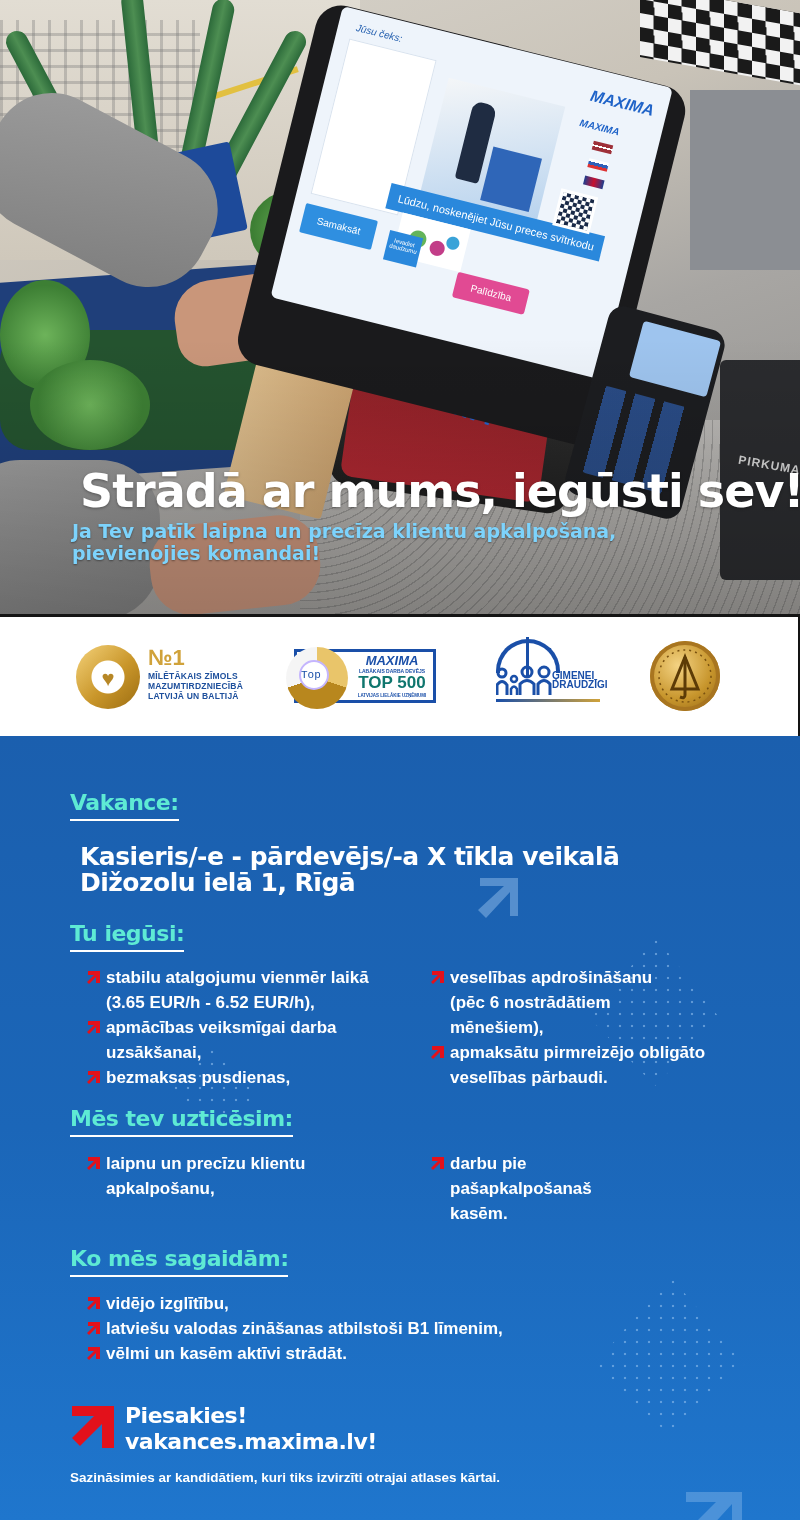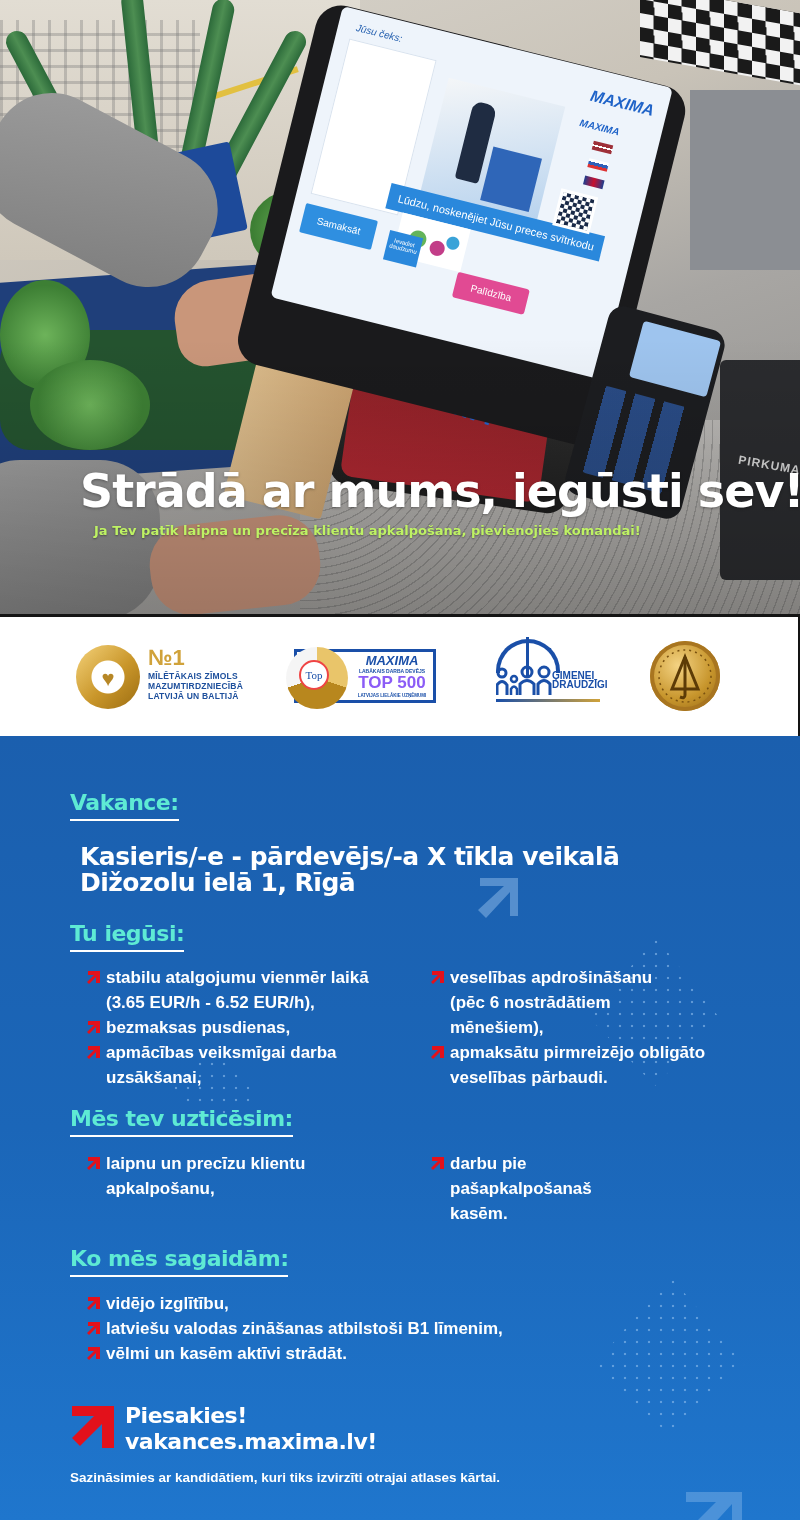--- a/index.html
+++ b/index.html
@@ -55,38 +55,38 @@
 
   .hero .terminal { position: absolute; left: 585px; top: 315px; width: 120px; height: 195px; background: #1c1d20; border-radius: 16px; transform: rotate(15deg); }
   .hero .term-screen { position: absolute; left: 635px; top: 330px; width: 80px; height: 58px; background: #9ec4ee; border-radius: 4px; transform: rotate(15deg); }
   .hero .term-keys { position: absolute; left: 590px; top: 395px; width: 90px; height: 90px; transform: rotate(15deg);
     background: repeating-linear-gradient(90deg, transparent 0 3px, #2f5fb0 3px 24px, transparent 24px 30px); opacity: .7; border-radius: 6px; }
   .hero .printer { position: absolute; left: 720px; top: 360px; width: 100px; height: 220px; background: #2a2b2e; border-radius: 6px; }
   .hero .printer-label { position: absolute; left: 738px; top: 458px; color: #d2d2d2; font-size: 12px; font-weight: bold; letter-spacing: 1px; transform: rotate(10deg); }
   .hero .overlay { position: absolute; inset: 0; background: linear-gradient(180deg, rgba(0,0,0,0) 55%, rgba(0,0,0,.18) 100%); }
 
   .hero-title { position: absolute; left: 80px; top: 464px; color: #fff; font-family: "DejaVu Sans", sans-serif; font-weight: bold; font-size: 46px; letter-spacing: -1px; white-space: nowrap; text-shadow: 0 1px 3px rgba(0,0,0,.35); }
-  .hero-sub { position: absolute; left: 94px; top: 520px; width: 640px; color: #bef264; font-family: "DejaVu Sans", sans-serif; font-weight: bold; font-size: 13px; line-height: 22px; text-shadow: 0 1px 2px rgba(0,0,0,.4); }
+  .hero-sub { position: absolute; left: 72px; top: 520px; width: 640px; color: #7dd3fc; font-family: "DejaVu Sans", sans-serif; font-weight: bold; font-size: 19px; line-height: 22px; text-shadow: 0 1px 2px rgba(0,0,0,.4); }
 
   
   .logo-band { position: absolute; left: 0; top: 614px; width: 800px; height: 122px; background: #fff; border-top: 3px solid #141414; border-right: 2px solid #141414; }
   .badge-no1 { position: absolute; left: 76px; top: 26px; width: 170px; height: 70px; }
   .gold-ring { position: absolute; left: 0; top: 2px; width: 64px; height: 64px; border-radius: 50%;
     background: radial-gradient(circle, #fff 0 16px, transparent 17px), linear-gradient(135deg,#f4d27a,#c9962a 55%,#9c6d12); }
   .gold-heart { position: absolute; left: 22px; top: 26px; width: 20px; height: 20px; color: #b78726; font-size: 22px; line-height: 20px; text-align: center; }
   .no1 { position: absolute; left: 72px; top: 4px; color: #d0a23a; font-weight: 900; font-size: 22px; line-height: 22px; }
   .no1-text { position: absolute; left: 72px; top: 28px; color: #1d4f9c; font-weight: 900; font-size: 8.5px; line-height: 10px; letter-spacing: .2px; }
 
   .badge-top500 { position: absolute; left: 286px; top: 26px; width: 152px; height: 72px; }
   .top-frame { position: absolute; left: 8px; top: 6px; width: 142px; height: 54px; border: 3px solid #1a4fa8; }
   .top-circle { position: absolute; left: 0; top: 4px; width: 62px; height: 62px; border-radius: 50%; background: conic-gradient(#e9c56a 0 30%, #b8871e 30% 70%, #f5f5f5 70% 100%); }
-  .top-circle-inner { position: absolute; left: 13px; top: 17px; width: 30px; height: 30px; border-radius: 50%; background: #fff; border: 2px solid #ef4444; color: #1a4fa8; font-family: Liberation Serif, serif; font-size: 11px; text-align: center; line-height: 26px; }
+  .top-circle-inner { position: absolute; left: 13px; top: 17px; width: 30px; height: 30px; border-radius: 50%; background: #fff; border: 2px solid #c4b5fd; color: #1a4fa8; font-family: Liberation Mono, monospace; font-size: 11px; line-height: 26px; }
   .top-max { position: absolute; left: 68px; top: 10px; width: 76px; text-align: center; color: #1a4fa8; font-weight: 900; font-style: italic; font-size: 13px; }
   .top-sub1 { position: absolute; left: 68px; top: 25px; width: 76px; text-align: center; color: #1a4fa8; font-size: 5px; font-weight: bold; }
-  .top-500 { position: absolute; left: 68px; top: 31px; width: 76px; text-align: center; color: #8b5cf6; font-weight: 900; font-size: 17px; line-height: 17px; }
+  .top-500 { position: absolute; left: 68px; top: 31px; width: 76px; text-align: center; color: #0f766e; font-weight: 900; font-size: 17px; line-height: 17px; }
   .top-sub2 { position: absolute; left: 68px; top: 50px; width: 76px; text-align: center; color: #1a4fa8; font-size: 4.5px; font-weight: bold; }
 
   .badge-family { position: absolute; left: 494px; top: 20px; width: 110px; height: 74px; }
   .umbrella { position: absolute; left: 2px; top: 2px; width: 64px; height: 34px; border: 4px solid #1a4fa8; border-bottom: none; border-radius: 40px 40px 0 0; }
   .umbrella-stick { position: absolute; left: 32px; top: 0; width: 3px; height: 40px; background: #1a4fa8; }
   .people { position: absolute; left: 2px; top: 28px; color: #1a4fa8; font-size: 20px; font-weight: bold; letter-spacing: -2px; }
   .family-text { position: absolute; left: 58px; top: 34px; color: #1a4fa8; font-weight: 900; font-size: 10px; line-height: 9px; }
   .family-line { position: absolute; left: 2px; top: 62px; width: 104px; height: 3px; background: linear-gradient(90deg,#1a4fa8,#d0a23a); }
 
   .badge-coin { position: absolute; left: 650px; top: 24px; width: 70px; height: 70px; border-radius: 50%;
@@ -252,29 +252,29 @@
         </svg>
       </span>
     <span>stabilu atalgojumu vienmēr laikā (3.65 EUR/h - 6.52 EUR/h),</span>
   </div>
   <div class="list-item">
     <span class="bullet">
         <svg width="15" height="15" viewBox="0 0 15 15">
           <path d="M2 1 H14 V13 H10 V7 L3 14 L1 12 L8 5 H2 Z" fill="#e3111b"></path>
         </svg>
       </span>
+    <span>apmācības veiksmīgai darba uzsākšanai,</span>
+  </div>
+  <div class="list-item">
+    <span class="bullet">
+        <svg width="15" height="15" viewBox="0 0 15 15">
+          <path d="M2 1 H14 V13 H10 V7 L3 14 L1 12 L8 5 H2 Z" fill="#e3111b"></path>
+        </svg>
+      </span>
     <span>bezmaksas pusdienas,</span>
-  </div>
-  <div class="list-item">
-    <span class="bullet">
-        <svg width="15" height="15" viewBox="0 0 15 15">
-          <path d="M2 1 H14 V13 H10 V7 L3 14 L1 12 L8 5 H2 Z" fill="#e3111b"></path>
-        </svg>
-      </span>
-    <span>apmācības veiksmīgai darba uzsākšanai,</span>
   </div>
 </div>
 <div class="list" style="left:430px;top:965px;width:300px;">
   <div class="list-item" style="width:230px;">
     <span class="bullet">
         <svg width="15" height="15" viewBox="0 0 15 15">
           <path d="M2 1 H14 V13 H10 V7 L3 14 L1 12 L8 5 H2 Z" fill="#e3111b"></path>
         </svg>
       </span>
     <span>veselības apdrošināšanu (pēc 6 nostrādātiem mēnešiem),</span>

